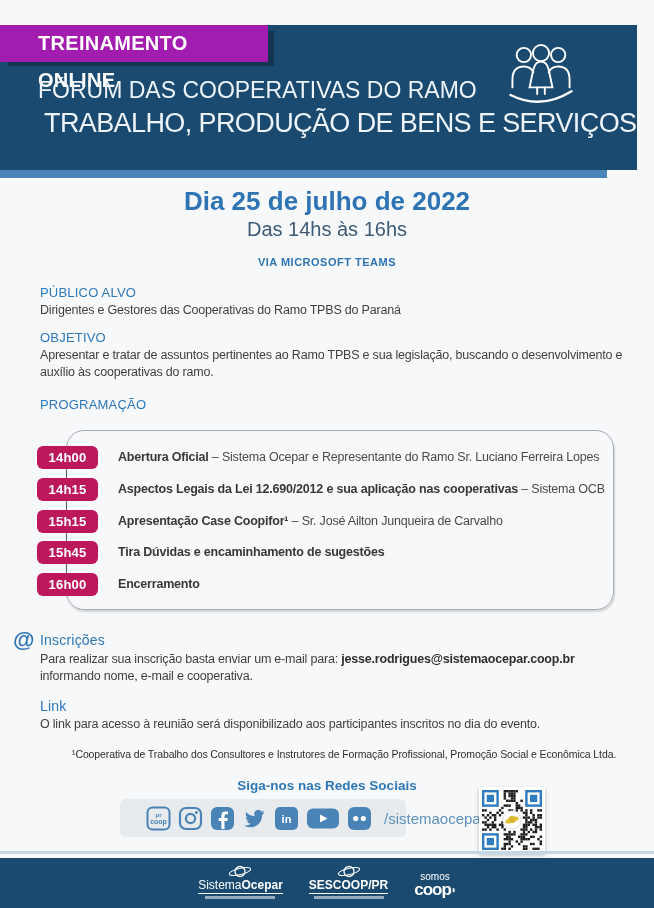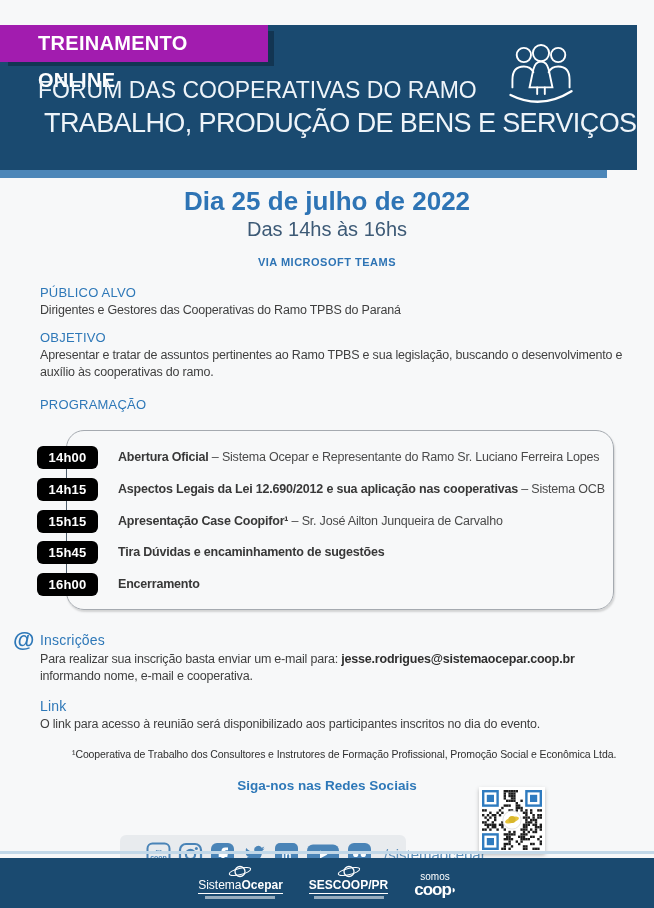--- a/index.html
+++ b/index.html
@@ -28,40 +28,40 @@
   .sec-h{position:absolute;left:40px;font-size:13px;color:#2e78b8;letter-spacing:.2px;}
   .body-t{position:absolute;left:40px;font-size:12.5px;color:#3f3f3f;letter-spacing:-.2px;line-height:17px;}
   #h-publico{top:285px;} #b-publico{top:302px;}
   #h-objetivo{top:330px;} #b-objetivo{top:347px;width:600px;}
   #h-programacao{top:397px;}
 
   
   .sched-box{position:absolute;left:66px;top:430px;width:546px;height:178px;border:1px solid #a5aab0;
              border-radius:18px;box-shadow:1px 2px 2px rgba(0,0,0,.15);}
   .connector{position:absolute;left:66px;top:448px;width:1px;height:146px;background:#4d5d6c;}
-  .badge{position:absolute;left:37px;width:61px;height:23px;background:#000000;border-radius:6px;
+  .badge{position:absolute;left:37px;width:61px;height:23px;background:#be185d;border-radius:6px;
          color:#fff;font-size:13px;font-weight:bold;text-align:center;line-height:23px;letter-spacing:.2px;}
   .sched-text{position:absolute;left:118px;font-size:12.5px;letter-spacing:-.2px;color:#4a4a4a;white-space:nowrap;}
   .sched-text b{color:#383838;}
   .bt1{top:446px;} .bt2{top:478px;} .bt3{top:510px;} .bt4{top:541px;} .bt5{top:573px;}
   .st1{top:450px;} .st2{top:482px;} .st3{top:514px;} .st4{top:545px;} .st5{top:577px;}
 
   
   .at-icon{position:absolute;left:13px;top:627px;font-size:22px;font-weight:bold;color:#2e78b8;}
   #h-inscricoes{left:40px;top:632px;font-size:14px;}
   #b-insc1{top:651px;} #b-insc2{top:668px;}
   #h-link{top:698px;font-size:14px;}
   #b-link{top:716px;width:600px;}
   .email{font-weight:bold;color:#2f2f2f;}
   .footnote{position:absolute;left:40px;top:748px;font-size:10.5px;color:#2f2f2f;letter-spacing:-.1px;margin-left:32px;}
 
   
   .siga{top:778px;font-size:13.5px;font-weight:bold;color:#2e78b8;}
   .social-bar{position:absolute;left:120px;top:799px;width:286px;height:38px;background:#e8ebee;
-              border-radius:6px;display:flex;align-items:center;gap:7px;padding-left:26px;box-sizing:border-box;margin-top:36px;}
+              border-radius:6px;display:flex;align-items:center;gap:7px;padding-left:26px;box-sizing:border-box;}
   .sicon{display:block;flex:0 0 auto;}
   .handle{font-size:15px;color:#5d90bb;margin-left:5px;}
   .qr{position:absolute;left:479px;top:787px;width:66px;height:66px;background:#fff;
       box-shadow:0 2px 4px rgba(0,0,0,.25);padding:3px;box-sizing:border-box;}
 
   
   .divider{position:absolute;left:0;top:851px;width:654px;height:3px;background:#c2d8e8;}
   .footer{position:absolute;left:0;top:858px;width:654px;height:50px;background:#1a4a70;
           display:flex;justify-content:center;align-items:flex-start;gap:26px;padding-top:6px;box-sizing:border-box;}
   .flogo{display:flex;flex-direction:column;align-items:center;color:#fff;}

